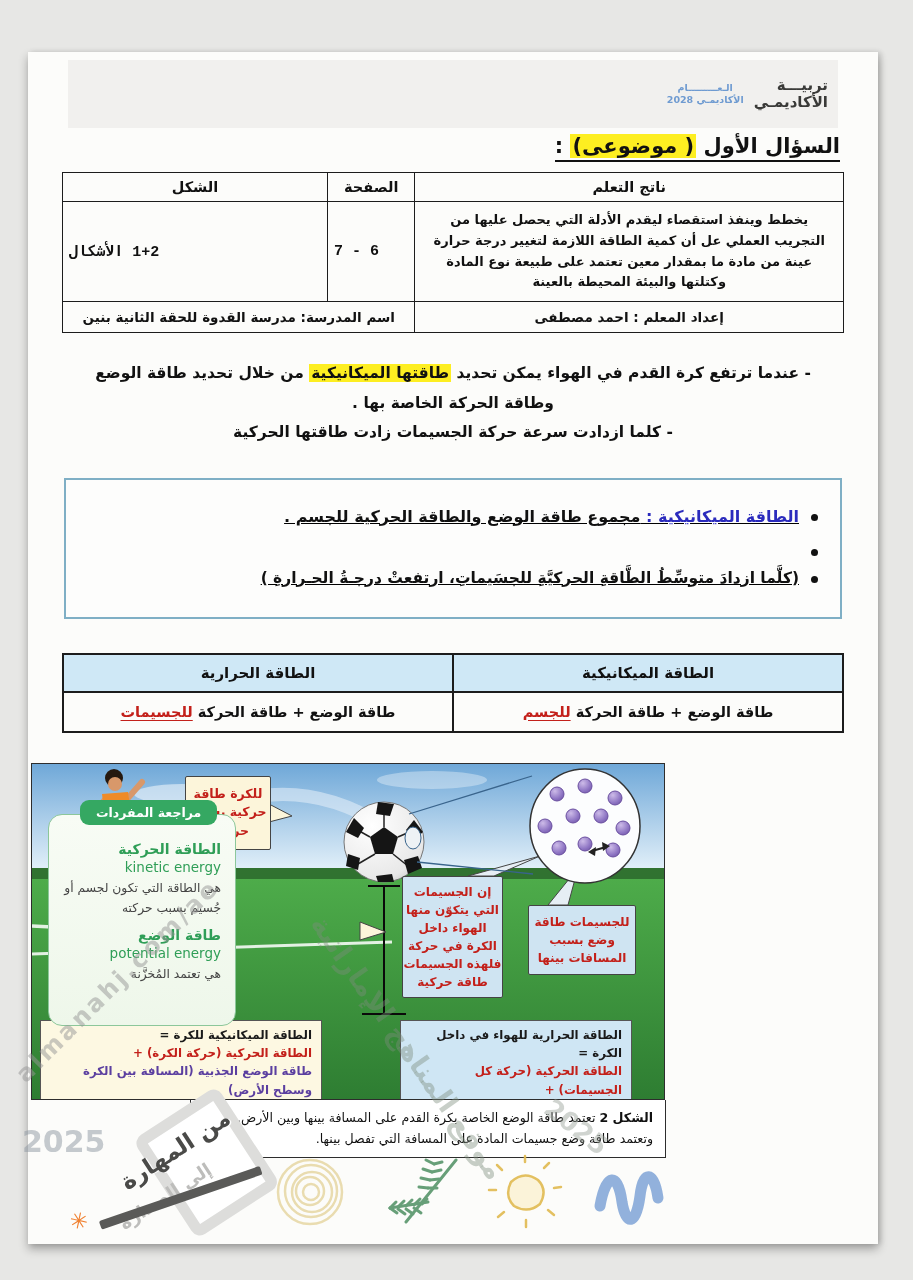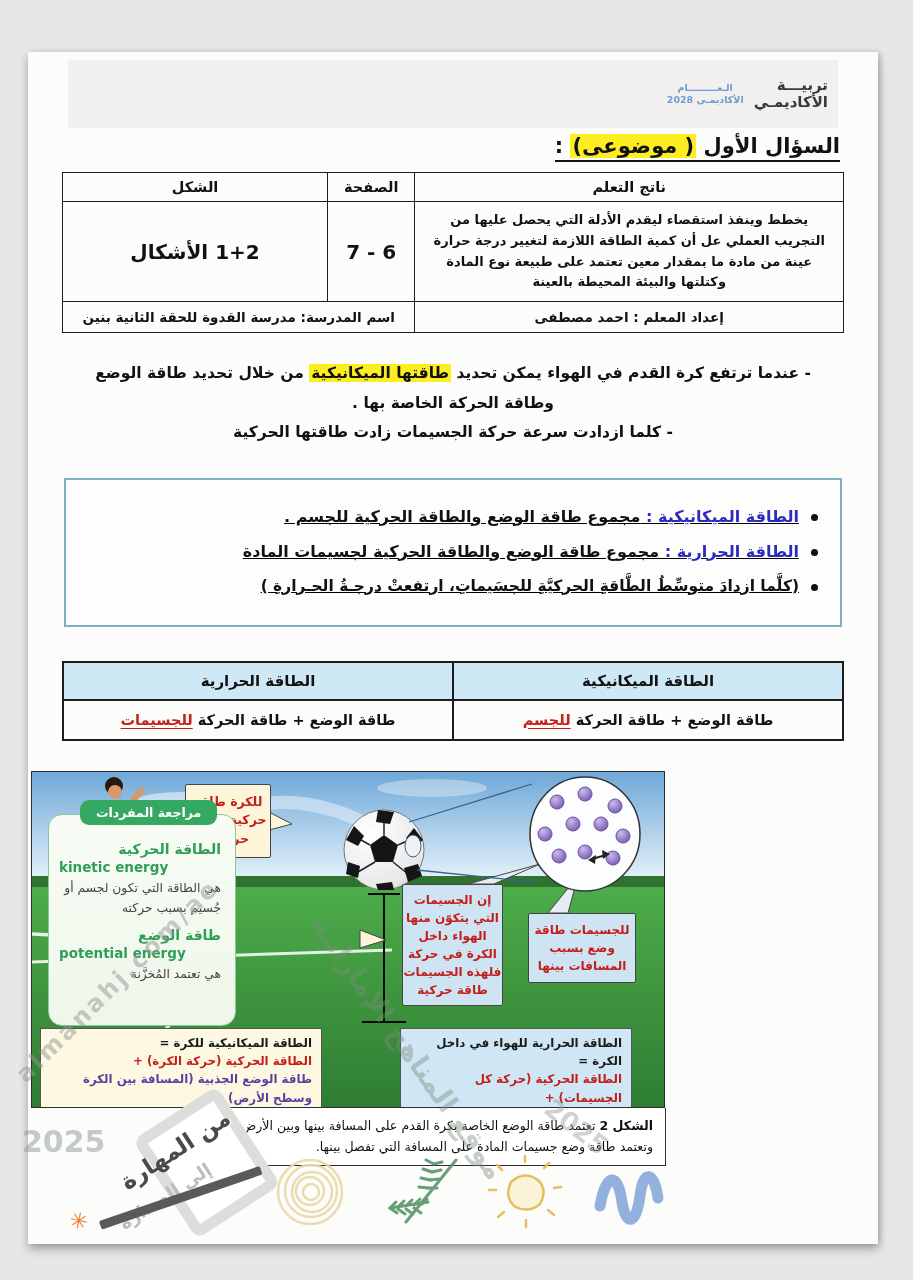--- a/index.html
+++ b/index.html
@@ -18,21 +18,21 @@
   .qhead{margin:4px 4px 10px 0;text-align:right;}
   .qhead .inner{display:inline-block;font-weight:900;font-size:21px;border-bottom:2.5px solid #111;padding-bottom:2px;color:#111;}
   .hl{background:#fdee21;padding:0 2px;}
 
   
   table{border-collapse:collapse;}
   .t1{width:100%;margin:0 0 26px 0;}
   .t1 th,.t1 td{border:1.6px solid #1c1c1c;font-weight:bold;color:#111;}
   .t1 th{font-size:14.5px;padding:6px 16px;}
   .t1 .outcome{font-size:13px;text-align:center;padding:8px 14px;line-height:1.6;}
-  .t1 .cc{text-align:center;font-size:20px;padding:6px;}
+  .t1 .cc{text-align:left;font-size:15px;padding:6px;font-family:Liberation Mono, monospace;}
   .t1 .frow td{font-size:13.5px;text-align:center;padding:7px;}
 
   .notes{text-align:center;font-weight:900;font-size:15.5px;line-height:1.9;color:#111;margin:0 0 30px 0;}
 
   .defbox{border:2px solid #7fafc5;background:#fdfdfc;padding:14px 22px 16px 14px;margin:0 2px 34px 2px;text-decoration:underline;}
   .defitem{display:flex;align-items:flex-start;gap:12px;margin:11px 0;font-size:16px;font-weight:900;color:#111;line-height:1.5;}
   .dot{flex:0 0 auto;width:7px;height:7px;border-radius:50%;background:#111;margin-top:9px;}
   .term{color:#2b2bbd;}
   .defitem.light{font-weight:600;font-size:15.5px;}
 
@@ -56,21 +56,21 @@
   .fig-caption{width:450px;margin-left:auto;border:1.6px solid #2d2d2d;border-top:none;background:#fff;
                padding:7px 12px;font-size:12.6px;color:#111;text-align:right;direction:rtl;line-height:1.7;}
   .fig-caption b{font-weight:900;}
 
   
   .vocab{position:absolute;left:20px;top:762px;width:188px;height:212px;border:1.6px solid #8cc79a;border-radius:14px;
          background:linear-gradient(#f8fcf5,#eef7ea);z-index:3;padding:26px 14px 8px 10px;box-sizing:border-box;direction:rtl;}
   .vpill{position:absolute;left:52px;top:748px;z-index:4;background:#35a862;color:#fff;font-weight:bold;font-size:12.5px;
          padding:5px 16px;border-radius:9px;}
   .var{color:#2f9e57;font-weight:900;font-size:14px;text-align:right;}
-  .ven{color:#2f9e57;font-weight:bold;font-size:13.5px;text-align:left;direction:ltr;margin:2px 0;}
+  .ven{color:#2f9e57;font-weight:normal;font-size:13.5px;text-align:right;direction:ltr;margin:2px 0;}
   .vdef{color:#444;font-size:12.3px;text-align:right;line-height:1.65;margin:3px 0 8px 0;}
 
   
   .doodle{position:absolute;z-index:2;}
 
   
   .wm{position:absolute;z-index:5;pointer-events:none;font-weight:bold;}
   .wm-url{left:2px;top:1008px;transform:rotate(-45deg);transform-origin:left bottom;font-size:24px;letter-spacing:3px;color:rgba(150,150,150,.5);}
   .wm-site{left:200px;top:1040px;width:330px;transform:rotate(55deg);transform-origin:70% 0%;font-size:28px;color:rgba(125,140,125,.42);text-align:center;}
   .wm-y1{left:-6px;top:1072px;font-size:30px;color:rgba(140,150,160,.5);}
@@ -135,21 +135,20 @@
         <div>- كلما ازدادت سرعة حركة الجسيمات زادت طاقتها الحركية</div>
       </div>
 
       <div class="defbox">
         <div class="defitem">
           <span class="dot"></span>
           <span><span class="term">الطاقة الميكانيكية : </span><span>مجموع طاقة الوضع والطاقة الحركية للجسم .</span></span>
         </div>
         <div class="defitem">
           <span class="dot"></span>
-          <span><span class="term">الطاقة الحرارية : </span><span>مجموع طاقة الوضع والطاقة الحركية لجسيمات المادة</span></span>
         </div>
         <div class="defitem light">
           <span class="dot"></span>
           <span>(كلَّما ازدادَ متوسِّطُ الطَّاقةِ الحركيَّةِ للجسَيماتِ، ارتفعتْ درجـةُ الحـرارةِ )</span>
         </div>
       </div>
 
       <table class="t2">
         <tbody>
             <tr>

